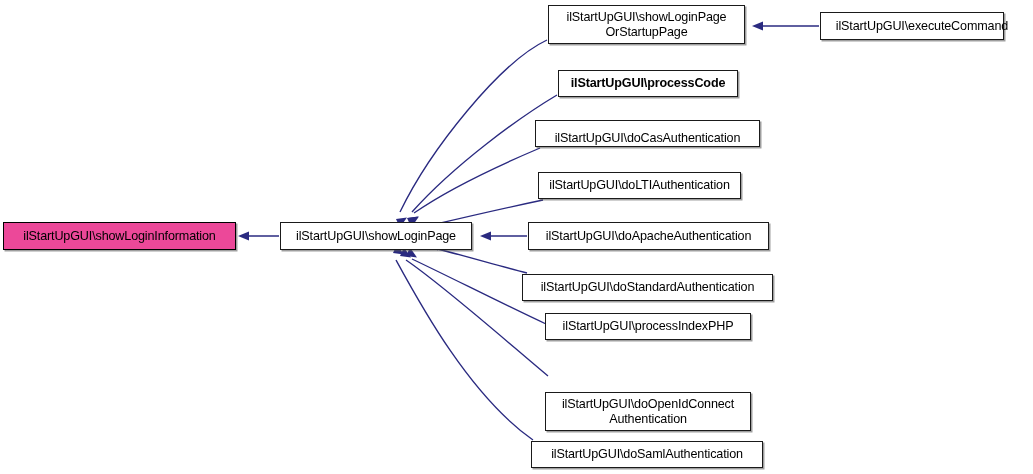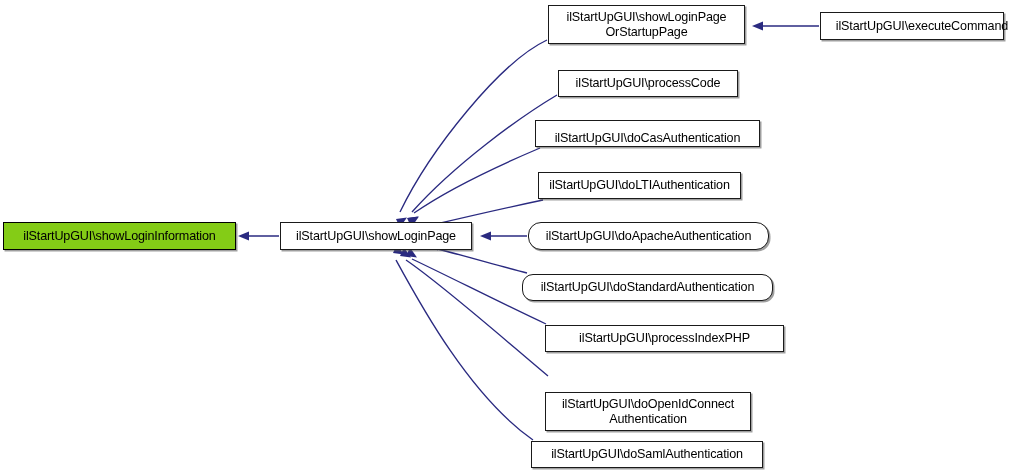--- a/index.html
+++ b/index.html
@@ -35,21 +35,21 @@
     justify-content: center;
     text-align: center;
     color: #000000;
     font-size: 12.6px;
     line-height: 14.6px;
     letter-spacing: -0.15px;
     white-space: pre-line;
     z-index: 3;
   }
   .gnode.highlight {
-    background: #84cc16;
+    background: #ec4899;
     border: 1px solid #000000;
   }
   .gnode .lbl {
     display: block;
     padding: 0 5px;
   }
 </style>
 </head>
 <body>
 
@@ -78,25 +78,25 @@
       <polygon points="393,253 404,254.38 396.91,244.42" fill="#2a2a80"></polygon>
       <path d="M 819,26 L 760,26" stroke="#2a2a80" stroke-width="1.35" fill="none"></path>
       <polygon points="752,26 763,21.4 763,30.6" fill="#2a2a80"></polygon>
     </svg>
 
   <div id="node-layer">
       <div class="gnode highlight" style="left: 3px; top: 222px; width: 233px; height: 28px;"><span class="lbl">ilStartUpGUI\showLoginInformation</span></div>
       <div class="gnode" style="left: 280px; top: 222px; width: 192px; height: 28px;"><span class="lbl">ilStartUpGUI\showLoginPage</span></div>
       <div class="gnode" style="left: 548px; top: 5px; width: 197px; height: 39px;"><span class="lbl">ilStartUpGUI\showLoginPage
 OrStartupPage</span></div>
-      <div class="gnode" style="left: 558px; top: 70px; width: 180px; height: 27px;"><span class="lbl">ilStartUpGUI\processCode</span></div>
+      <div class="gnode" style="left: 558px; top: 70px; width: 180px; height: 27px; font-weight: bold;"><span class="lbl">ilStartUpGUI\processCode</span></div>
       <div class="gnode" style="left: 535px; top: 120px; width: 225px; height: 27px; align-items: flex-end;"><span class="lbl">ilStartUpGUI\doCasAuthentication</span></div>
       <div class="gnode" style="left: 538px; top: 172px; width: 203px; height: 27px;"><span class="lbl">ilStartUpGUI\doLTIAuthentication</span></div>
-      <div class="gnode" style="left: 528px; top: 222px; width: 241px; height: 28px; border-radius: 13px;"><span class="lbl">ilStartUpGUI\doApacheAuthentication</span></div>
-      <div class="gnode" style="left: 522px; top: 274px; width: 251px; height: 27px; border-radius: 11px;"><span class="lbl">ilStartUpGUI\doStandardAuthentication</span></div>
-      <div class="gnode" style="left: 545px; top: 325px; width: 239px; height: 27px;"><span class="lbl">ilStartUpGUI\processIndexPHP</span></div>
+      <div class="gnode" style="left: 528px; top: 222px; width: 241px; height: 28px;"><span class="lbl">ilStartUpGUI\doApacheAuthentication</span></div>
+      <div class="gnode" style="left: 522px; top: 274px; width: 251px; height: 27px;"><span class="lbl">ilStartUpGUI\doStandardAuthentication</span></div>
+      <div class="gnode" style="left: 545px; top: 313px; width: 206px; height: 27px;"><span class="lbl">ilStartUpGUI\processIndexPHP</span></div>
       <div class="gnode" style="left: 545px; top: 392px; width: 206px; height: 39px;"><span class="lbl">ilStartUpGUI\doOpenIdConnect
 Authentication</span></div>
       <div class="gnode" style="left: 531px; top: 441px; width: 232px; height: 27px; justify-content: center;"><span class="lbl">ilStartUpGUI\doSamlAuthentication</span></div>
       <div class="gnode" style="left: 820px; top: 12px; width: 184px; height: 28px; padding-left: 20px;"><span class="lbl">ilStartUpGUI\executeCommand</span></div>
     </div>
 
 </div>
 
 </body></html>

